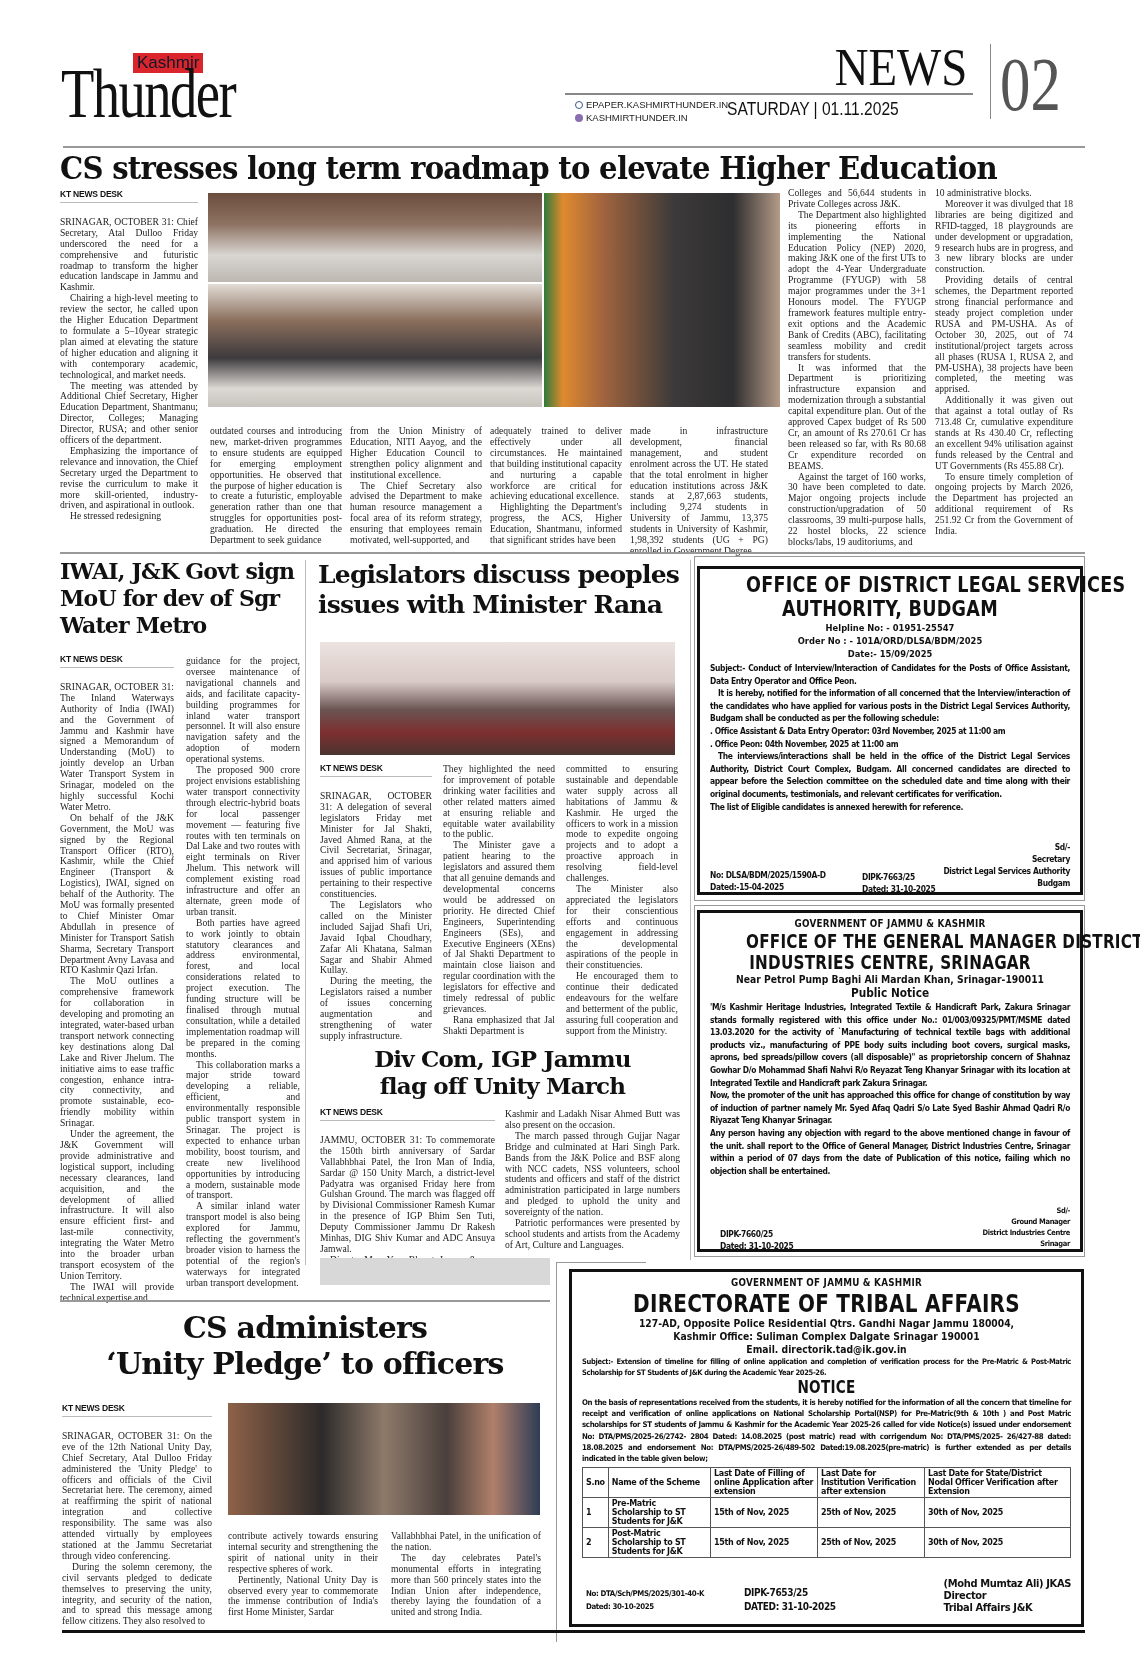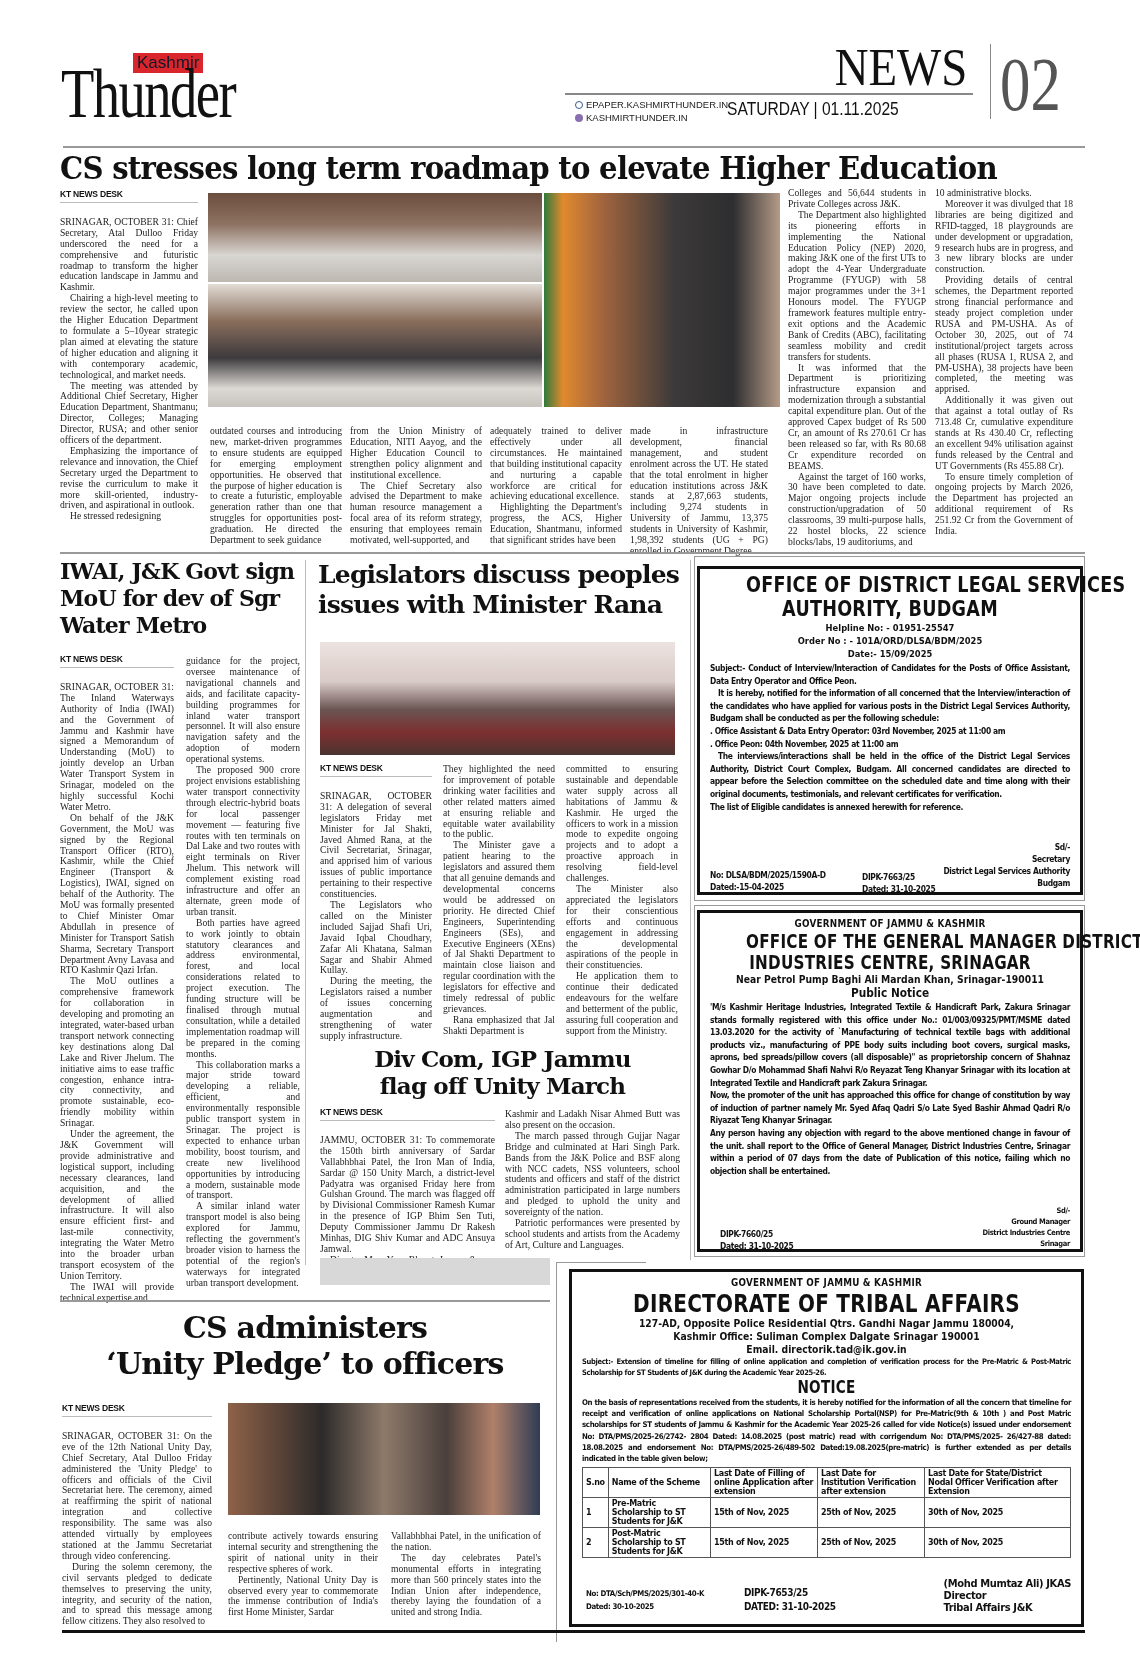--- a/index.html
+++ b/index.html
@@ -114,21 +114,21 @@
   <p>During the meeting, the Legislators raised a number of issues concerning augmentation and strengthening of water supply infrastructure.</p>
 </div>
 <div class="abs body-text" style="left:443px;top:764px;width:112px;">
   <p class="first">They highlighted the need for improvement of potable drinking water facilities and other related matters aimed at ensuring reliable and equitable water availability to the public.</p>
   <p>The Minister gave a patient hearing to the legislators and assured them that all genuine demands and developmental concerns would be addressed on priority. He directed Chief Engineers, Superintending Engineers (SEs), and Executive Engineers (XEns) of Jal Shakti Department to maintain close liaison and regular coordination with the legislators for effective and timely redressal of public grievances.</p>
   <p>Rana emphasized that Jal Shakti Department is</p>
 </div>
 <div class="abs body-text" style="left:566px;top:764px;width:112px;">
   <p class="first">committed to ensuring sustainable and dependable water supply across all habitations of Jammu &amp; Kashmir. He urged the officers to work in a mission mode to expedite ongoing projects and to adopt a proactive approach in resolving field-level challenges.</p>
   <p>The Minister also appreciated the legislators for their conscientious efforts and continuous engagement in addressing the developmental aspirations of the people in their constituencies.</p>
-  <p>He application them to continue their dedicated endeavours for the welfare and betterment of the public, assuring full cooperation and support from the Ministry.</p>
+  <p>He encouraged them to continue their dedicated endeavours for the welfare and betterment of the public, assuring full cooperation and support from the Ministry.</p>
 </div>
 
 <h2 class="abs headline" style="left:360px;top:1045px;width:285px;font-size:23px;line-height:27px;text-align:center;">Div Com, IGP Jammu flag off Unity March</h2>
 <div class="abs body-text" style="left:320px;top:1107px;width:175px;">
   <div class="desk">KT NEWS DESK</div>
   <p class="first">JAMMU, OCTOBER 31: To commemorate the 150th birth anniversary of Sardar Vallabhbhai Patel, the Iron Man of India, Sardar @ 150 Unity March, a district-level Padyatra was organised Friday here from Gulshan Ground. The march was flagged off by Divisional Commissioner Ramesh Kumar in the presence of IGP Bhim Sen Tuti, Deputy Commissioner Jammu Dr Rakesh Minhas, DIG Shiv Kumar and ADC Ansuya Jamwal.</p>
   <p>Director Mera Yuva Bharat, Jammu &amp;</p>
 </div>
 <div class="abs body-text" style="left:505px;top:1109px;width:175px;">
   <p class="first">Kashmir and Ladakh Nisar Ahmed Butt was also present on the occasion.</p>

